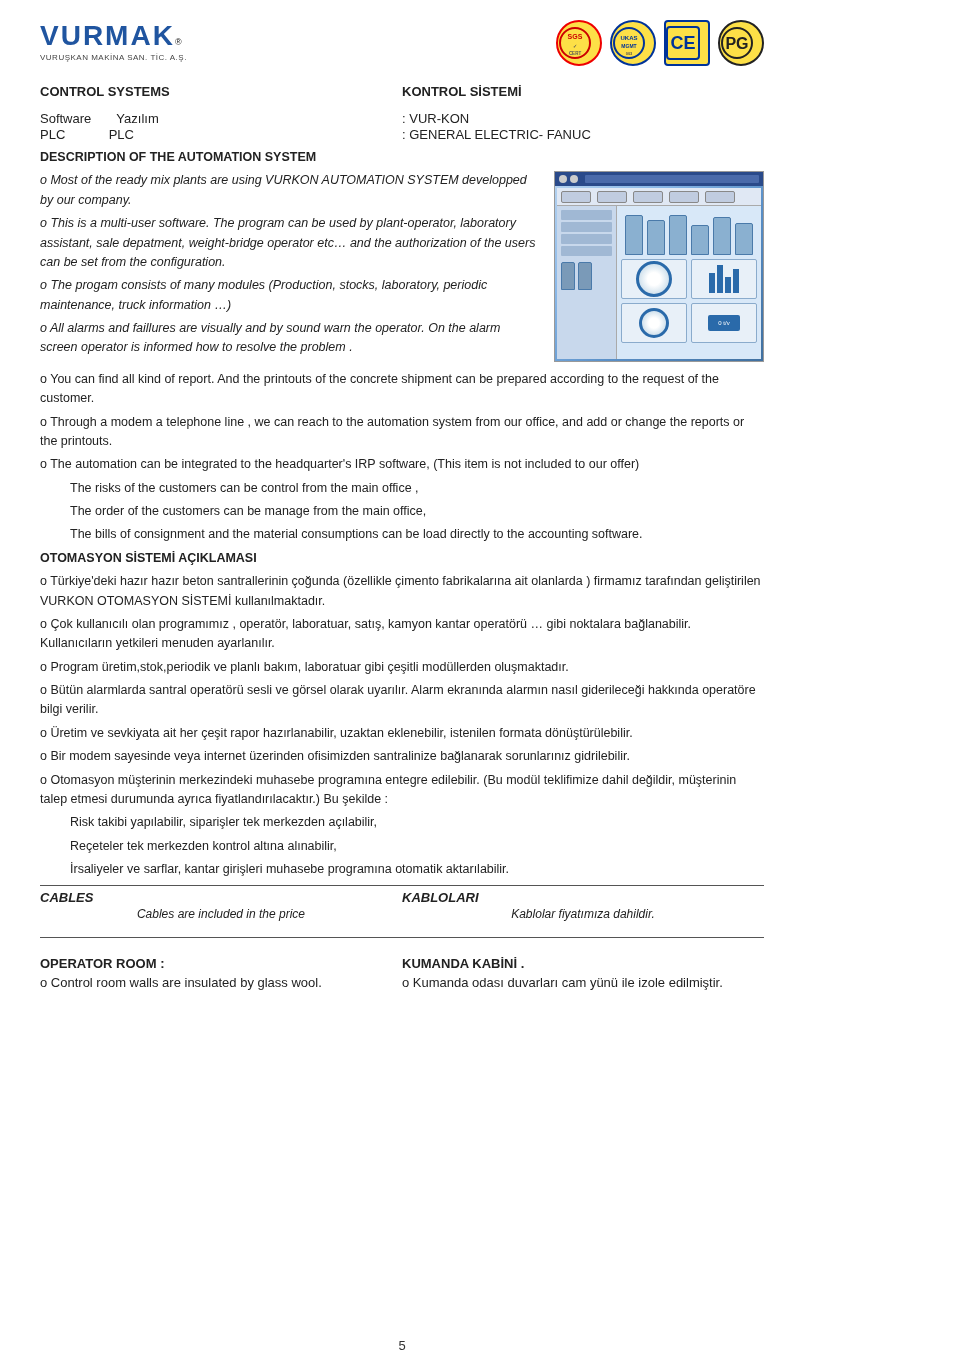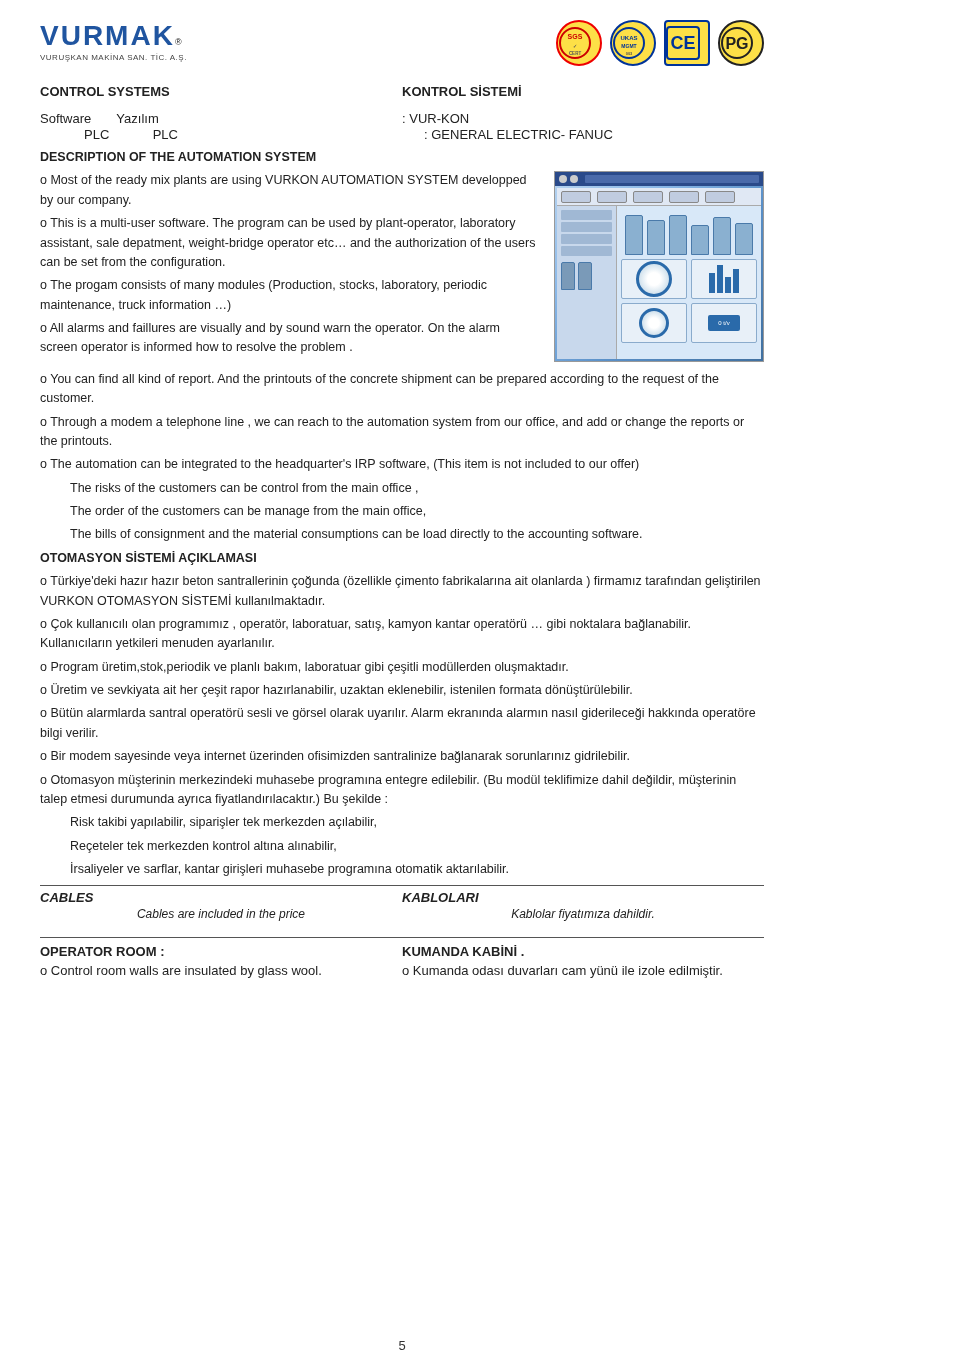--- a/index.html
+++ b/index.html
@@ -94,20 +94,21 @@
     .two-col .col-right {
       width: 50%;
     }
     .content-with-image {
       display: flex;
       gap: 16px;
       margin-bottom: 8px;
     }
     .text-block {
       flex: 1;
+      font-style: italic;
     }
     .screenshot-box {
       width: 210px;
       min-height: 180px;
       border: 1px solid #999;
       background: linear-gradient(135deg, #b8d4f0 0%, #8ab8e8 30%, #5a90c8 60%, #4070a0 100%);
       flex-shrink: 0;
       position: relative;
       overflow: hidden;
       display: flex;
@@ -233,21 +234,21 @@
       padding-bottom: 6px;
     }
     .cables-desc-col {
       width: 50%;
       font-size: 12px;
       text-align: center;
     }
     .operator-section {
       margin-top: 10px;
       border-top: 1.5px solid #555;
-      padding-top: 6px;
+      padding-top: 18px;
     }
     .operator-row {
       display: flex;
       gap: 0;
     }
     .operator-col {
       width: 50%;
     }
     .page-number {
       position: absolute;
@@ -317,21 +318,21 @@
   </div>
 
   <div class="two-col" style="margin-bottom:1px;">
     <div class="col-left">
       <span>Software &nbsp;&nbsp;&nbsp;&nbsp;&nbsp; Yazılım</span>
     </div>
     <div class="col-right">
       <span>: VUR-KON</span>
     </div>
   </div>
-  <div class="two-col" style="margin-bottom:6px;margin-left:44px;">
+  <div class="two-col" style="margin-bottom:6px;">
     <div class="col-left">
       <span>PLC &nbsp;&nbsp;&nbsp;&nbsp;&nbsp;&nbsp;&nbsp;&nbsp;&nbsp;&nbsp; PLC</span>
     </div>
     <div class="col-right">
       <span>: GENERAL ELECTRIC- FANUC</span>
     </div>
   </div>
 
   <p class="body-text">
     <span class="bold-label">DESCRIPTION OF THE AUTOMATION SYSTEM</span>
@@ -410,22 +411,22 @@
   <p class="body-text">o The automation can be integrated to the headquarter's IRP software, (This item is not included to our offer)</p>
   <p class="body-text indent">The risks of the customers can be control from the main office ,</p>
   <p class="body-text indent">The order of the customers can be  manage from the main office,</p>
   <p class="body-text indent">The bills of consignment and the material consumptions can be load directly to the accounting software.</p>
 
   <div style="">
     <p class="body-text bold-label">OTOMASYON SİSTEMİ AÇIKLAMASI</p>
     <p class="body-text">o Türkiye'deki hazır hazır beton santrallerinin çoğunda (özellikle çimento fabrikalarına ait olanlarda ) firmamız tarafından geliştirilen VURKON OTOMASYON SİSTEMİ kullanılmaktadır.</p>
     <p class="body-text">o Çok kullanıcılı olan programımız , operatör, laboratuar, satış, kamyon kantar operatörü … gibi noktalara bağlanabilir. Kullanıcıların yetkileri menuden ayarlanılır.</p>
     <p class="body-text">o Program üretim,stok,periodik ve planlı bakım, laboratuar gibi çeşitli modüllerden oluşmaktadır.</p>
+    <p class="body-text">o Bütün alarmlarda santral operatörü sesli ve görsel olarak uyarılır. Alarm ekranında alarmın nasıl giderileceği hakkında operatöre bilgi verilir.</p>
     <p class="body-text">o Üretim ve sevkiyata ait her çeşit rapor hazırlanabilir, uzaktan eklenebilir, istenilen formata dönüştürülebilir.</p>
-    <p class="body-text">o Bütün alarmlarda santral operatörü sesli ve görsel olarak uyarılır. Alarm ekranında alarmın nasıl giderileceği hakkında operatöre bilgi verilir.</p>
     <p class="body-text">o Bir modem sayesinde veya internet üzerinden ofisimizden santralinize bağlanarak sorunlarınız gidrilebilir.</p>
     <p class="body-text">o Otomasyon müşterinin merkezindeki muhasebe programına entegre edilebilir. (Bu modül teklifimize dahil değildir, müşterinin talep etmesi durumunda ayrıca fiyatlandırılacaktır.)  Bu şekilde :</p>
     <p class="body-text indent">Risk takibi yapılabilir, siparişler tek merkezden açılabilir,</p>
     <p class="body-text indent">Reçeteler tek merkezden kontrol altına alınabilir,</p>
     <p class="body-text indent">İrsaliyeler ve sarflar, kantar girişleri muhasebe programına otomatik aktarılabilir.</p>
   </div>
 
   <div class="cables-section">
     <div class="cables-row">
       <div class="cables-col">CABLES</div>

